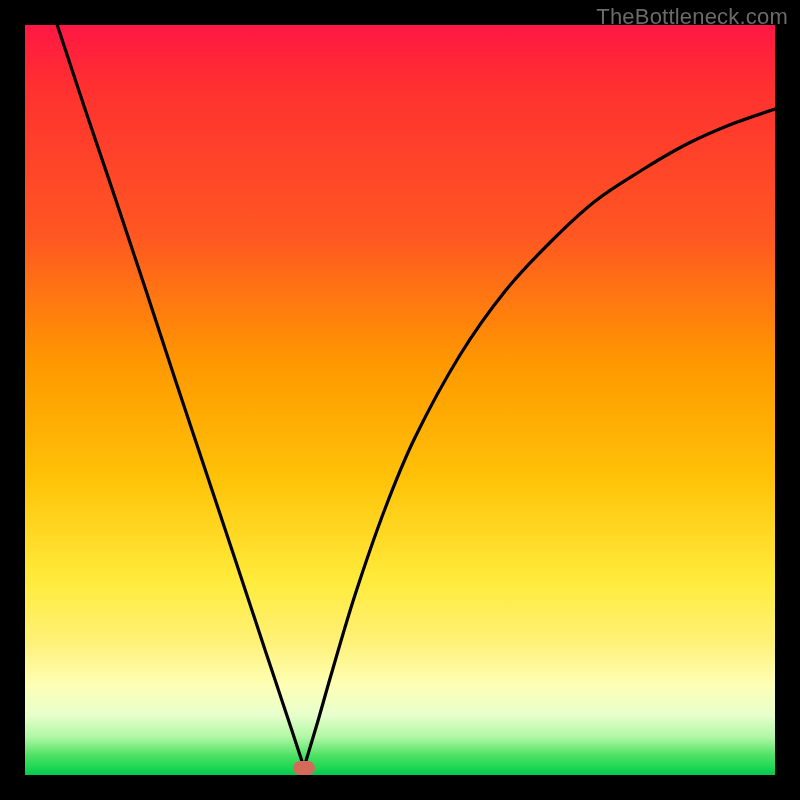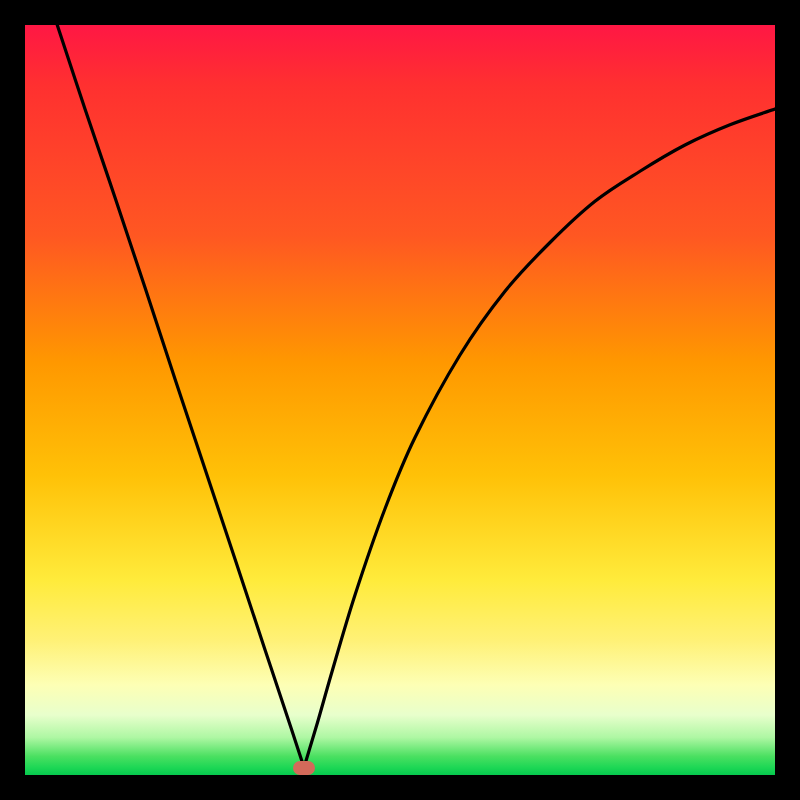--- a/index.html
+++ b/index.html
@@ -60,20 +60,21 @@
     font-size: 22px;
     letter-spacing: 0.2px;
     font-weight: 500;
     user-select: none;
   }
 </style>
 </head>
 <body>
 
 <div class="frame">
+  <div class="watermark">TheBottleneck.com</div>
 
   <div class="plot">
     <svg class="curve" width="750" height="750" viewBox="0 0 750 750">
       <path fill="none" stroke="#000" stroke-width="3.2" stroke-linecap="round" d="M 32.25 0.00 C 36.88 14.00 50.38 55.25 60.00 84.00 C 69.63 112.75 80.00 142.75 90.00 172.50 C 100.00 202.25 110.00 232.25 120.00 262.50 C 130.00 292.75 140.00 323.75 150.00 354.00 C 160.00 384.25 170.00 414.00 180.00 444.00 C 190.00 474.00 200.00 503.88 210.00 534.00 C 220.00 564.13 230.63 596.50 240.00 624.75 C 249.38 653.00 259.75 683.88 266.25 703.50 L 279.00 742.50 L 292.50 697.50 C 297.25 681.25 301.25 666.25 307.50 645.00 C 313.75 623.75 321.25 596.88 330.00 570.00 C 338.75 543.13 350.00 510.00 360.00 483.75 C 370.00 457.50 377.50 438.13 390.00 412.50 C 402.50 386.88 420.00 354.37 435.00 330.00 C 450.00 305.62 465.00 285.00 480.00 266.25 C 495.00 247.50 510.00 232.50 525.00 217.50 C 540.00 202.50 555.00 188.13 570.00 176.25 C 585.00 164.38 600.00 155.62 615.00 146.25 C 630.00 136.87 645.00 127.75 660.00 120.00 C 675.00 112.25 690.00 105.75 705.00 99.75 C 720.00 93.75 742.50 86.62 750.00 84.00"></path>
     </svg>
     <div class="marker" style="left:279.0px; top:742.5px;"></div>
   </div>
 </div>
 
 </body></html>

